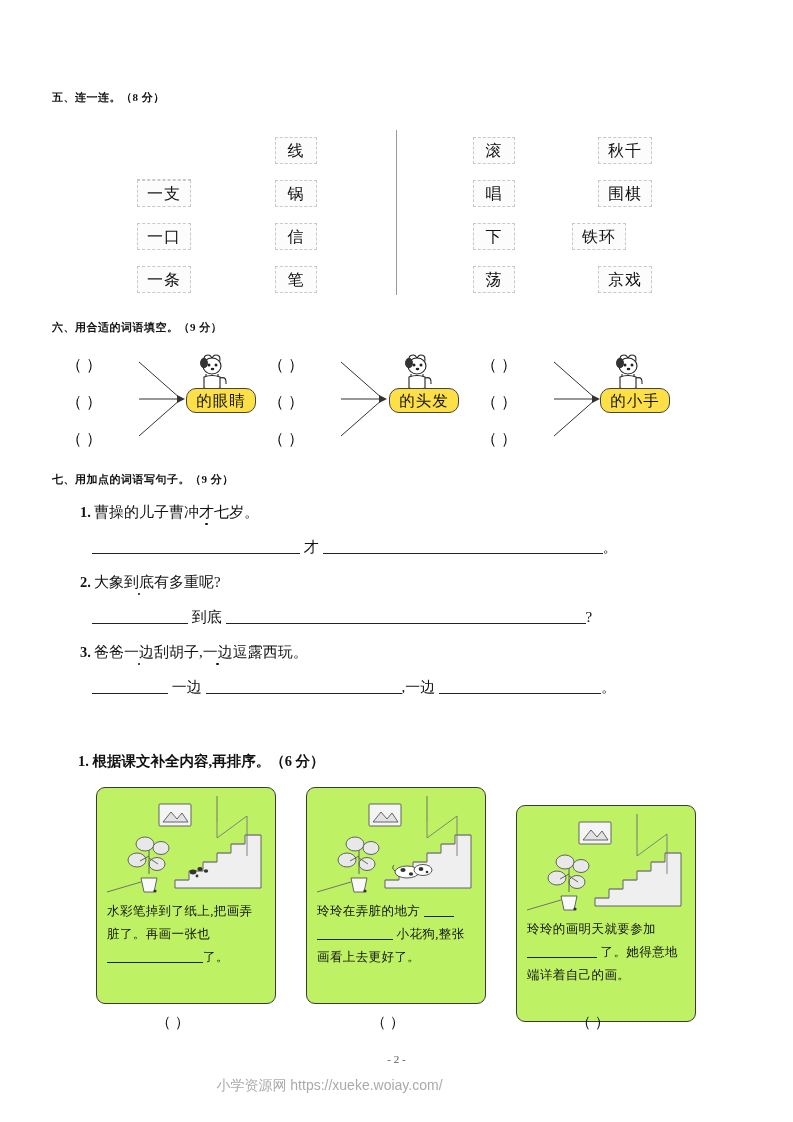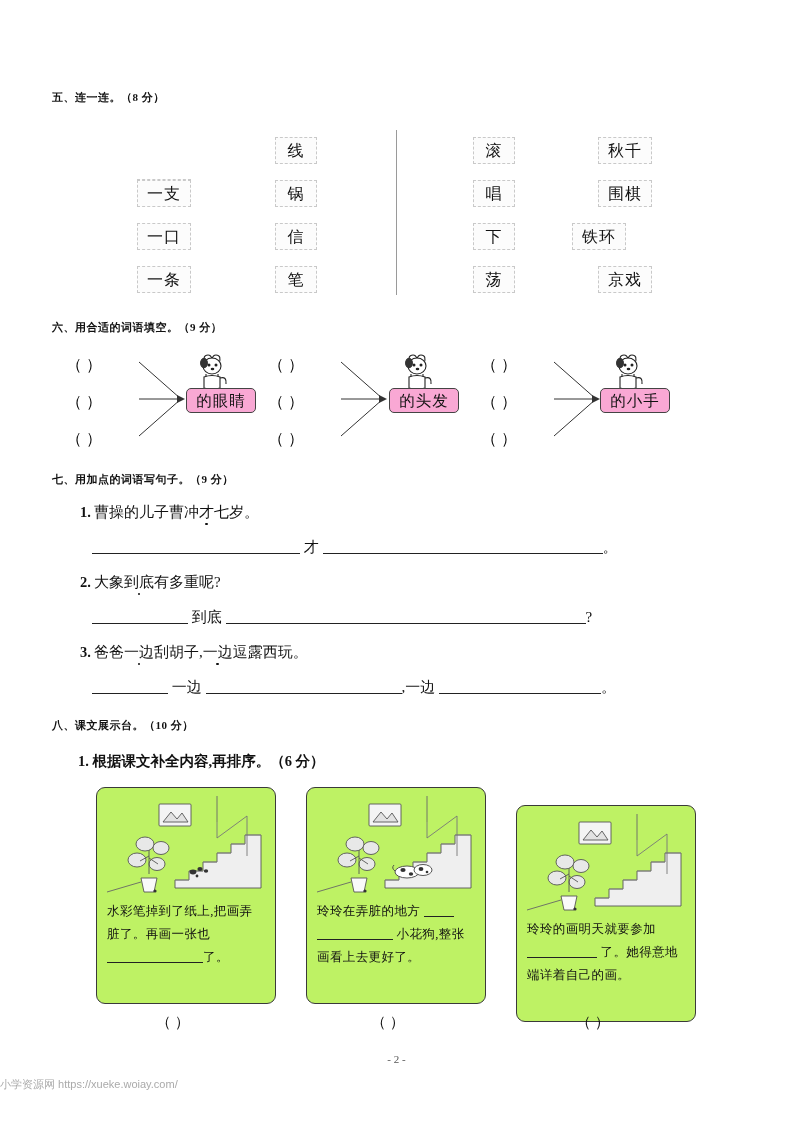--- a/index.html
+++ b/index.html
@@ -53,22 +53,22 @@
   .paren{
     position:absolute;
     font-size:16px;
     white-space:nowrap;
     color:#111;
     letter-spacing:0;
   }
   .label-box{
     position:absolute;
     border:1px solid #444;
-    border-radius:5px;
-    background:#f9a8d4;
+    border-radius:10px;
+    background:#fde047;
     font-size:15.5px;
     height:23px;
     line-height:23px;
     text-align:center;
     letter-spacing:1px;
     z-index:3;
   }
   .arrows{position:absolute;z-index:1;}
   .dog{position:absolute;z-index:2;}
 
@@ -138,22 +138,22 @@
   .pagenum{
     position:absolute;
     width:793px;
     text-align:center;
     font-size:11px;
     color:#555;
   }
   .watermark{
     position:absolute;
     width:659px;
-    text-align:left;
-    font-size:11px;
+    text-align:center;
+    font-size:14px;
     color:#aaaaaa;
     font-family:"Liberation Sans","DejaVu Sans",sans-serif;
   }
 </style>
 </head>
 <body>
 
 <div class="page">
 
   <div class="sec-head" style="left:52px;top:90px;">五、连一连。（8 分）</div>
@@ -283,21 +283,20 @@
   <div class="qline" style="left:80px;top:643px;">
     <span class="qnum">3.</span><span>爸爸</span><span class="dotchar">一边</span><span>刮胡子,</span><span class="dotchar">一边</span><span>逗露西玩。</span>
   </div>
   <div class="ansline" style="left:92px;top:678px;">
     <span class="ul" style="width:76px;"></span>
     <span>一边</span>
     <span class="ul" style="width:196px;"></span>,<span>一边</span>
     <span class="ul" style="width:162px;"></span><span>。</span>
   </div>
 
-  <div class="sec-head" style="left:52px;top:718px;">八、课文展示台。（10 分）</div>
   <div class="sub-head" style="left:78px;top:752px;">1. 根据课文补全内容,再排序。（6 分）</div>
 
   <div class="panel" style="left:96px;top:787px;">
     <svg class="panel-art" viewBox="0 0 178 105">
       <g fill="none" stroke="#555" stroke-width="0.9">
         <rect x="62" y="12" width="32" height="22" rx="1" fill="#f4f4f4"></rect>
         <path d="M66 30 l8 -10 l6 7 l5 -6 l6 9 z" fill="#e2e2e2"></path>
         <line x1="120" y1="4" x2="120" y2="30" stroke="#666"></line>
         <path d="M78 96 l0 -8 l14 0 l0 -9 l14 0 l0 -9 l14 0 l0 -9 l14 0 l0 -9 l14 0 l0 -9 l16 0 l0 53 z" fill="#efefef" stroke="#555"></path>
         <path d="M78 88 l14 0 M92 79 l14 0 M106 70 l14 0 M120 61 l14 0 M134 52 l14 0 M148 43 l16 0" stroke="#8a8a8a"></path>

